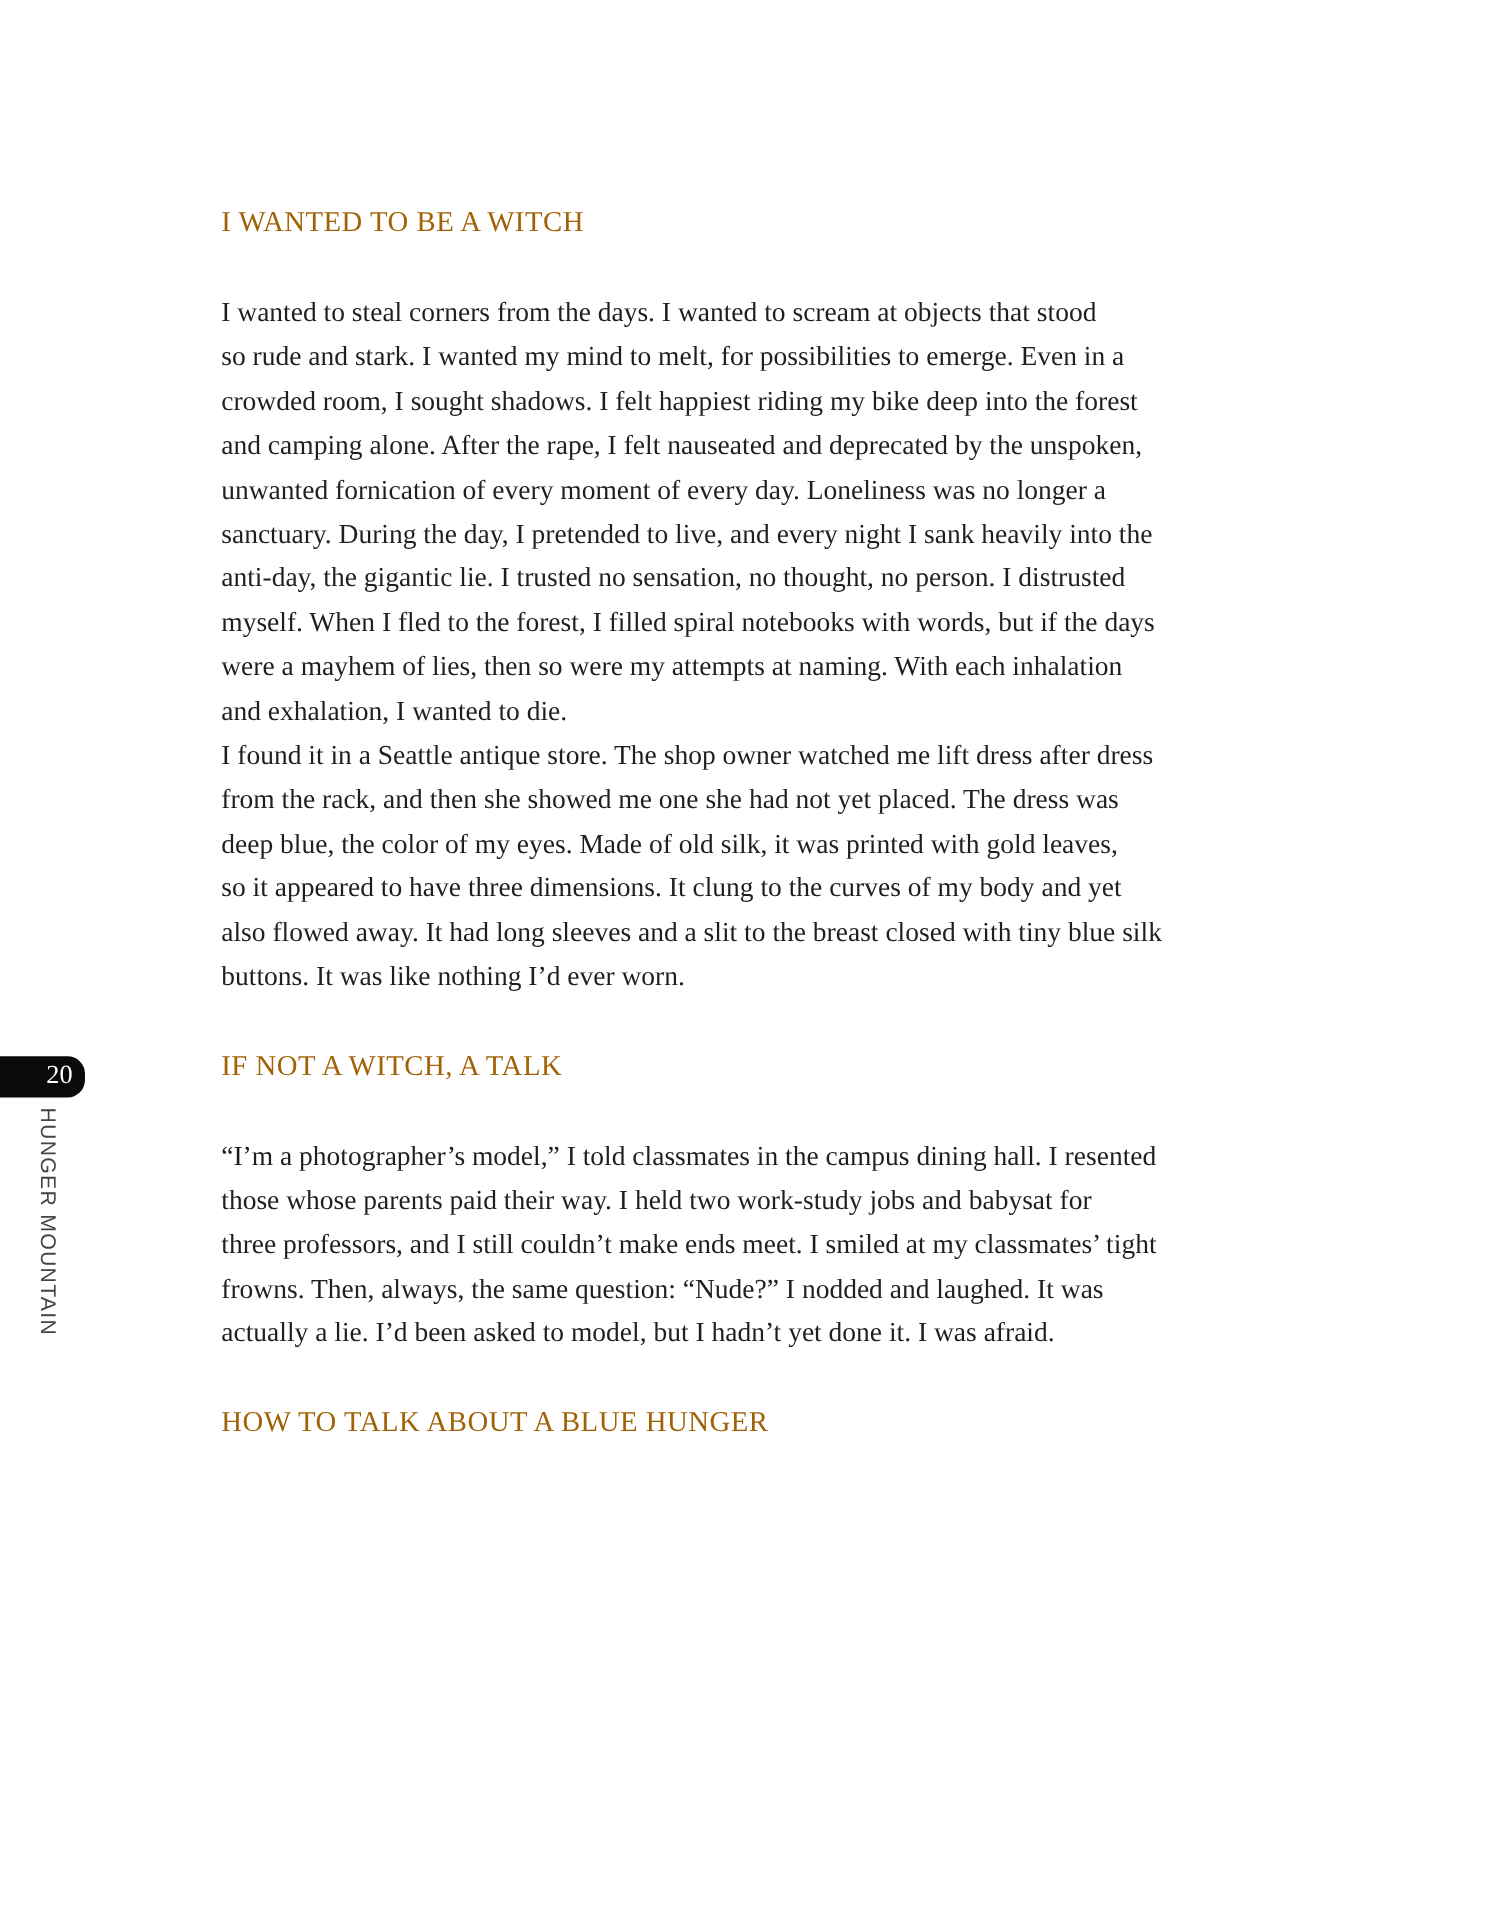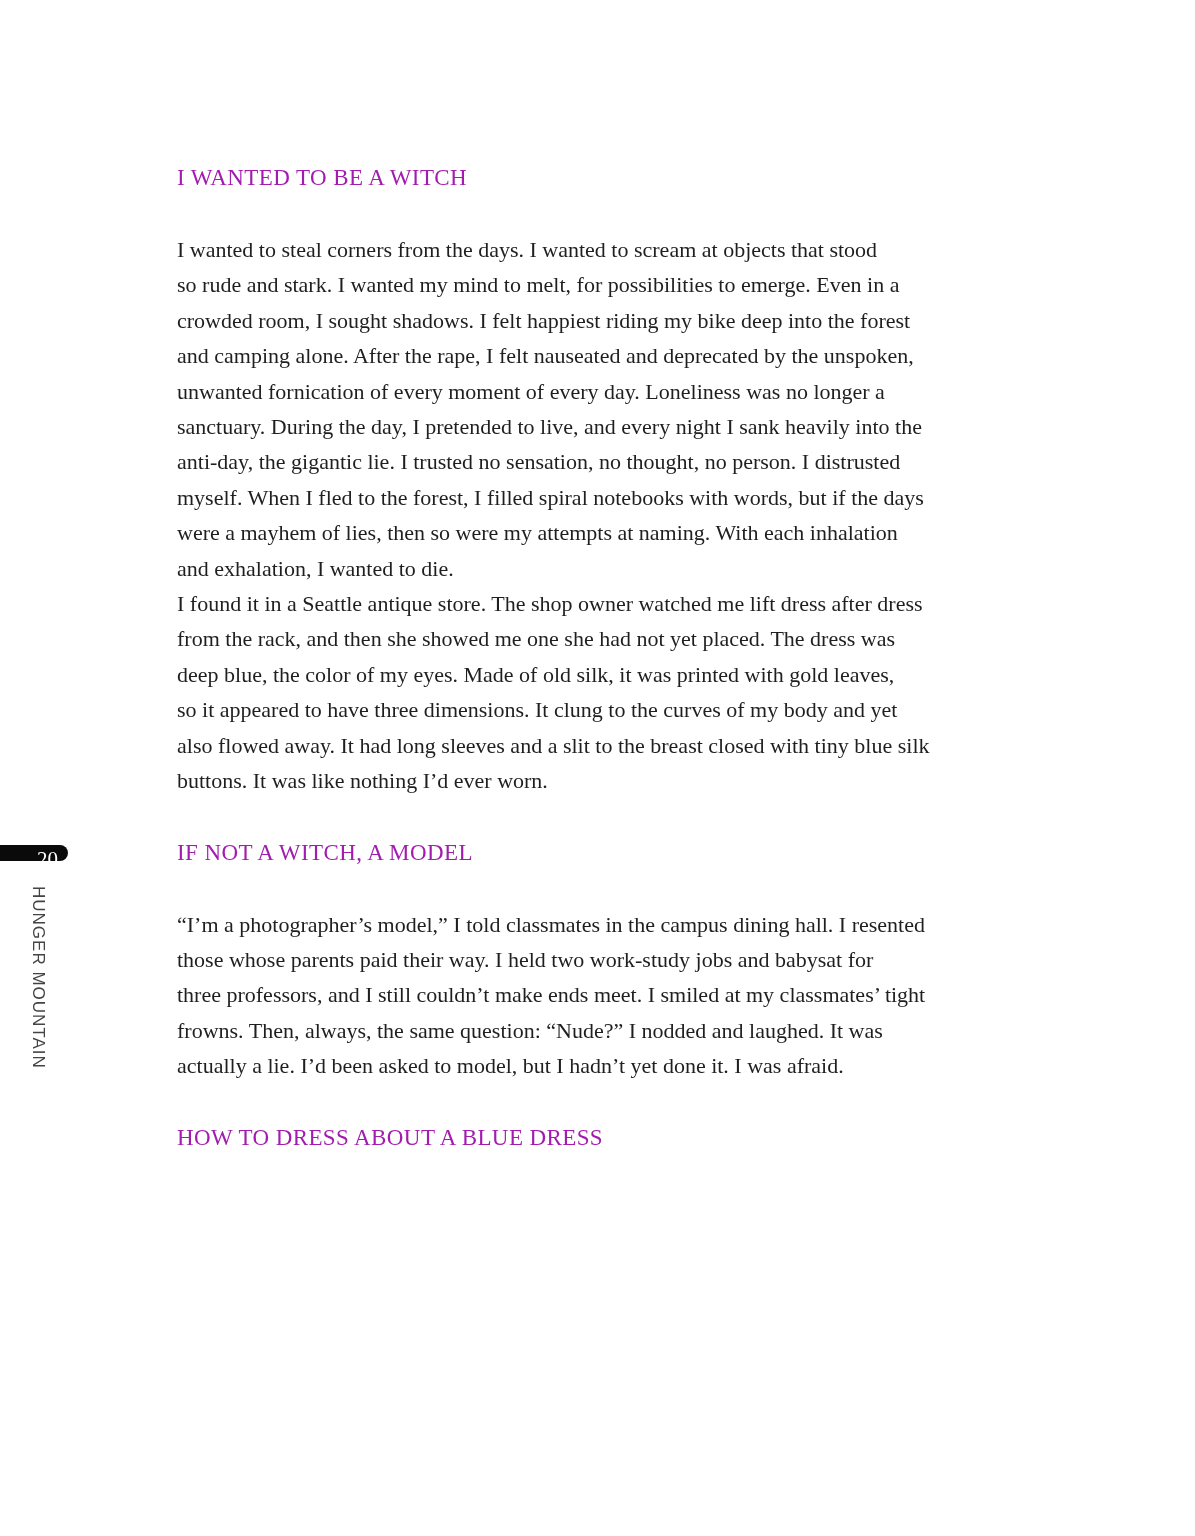--- a/index.html
+++ b/index.html
@@ -18,21 +18,21 @@
     position: absolute;
     inset: 0;
     background: #ffffff;
   }
   
   .edge-tab {
     position: absolute;
     left: 0;
     top: 845px;
     width: 68px;
-    height: 16px;
+    height: 33px;
     background: #0a0a0a;
     border-radius: 0 14px 14px 0;
     box-sizing: border-box;
     text-align: right;
     padding-right: 10px;
   }
   .edge-tab .page-num {
     color: #ffffff;
     font-family: "Liberation Serif", serif;
     font-size: 21px;
@@ -58,21 +58,21 @@
     top: 160px;
     width: 900px;
     color: #1f1f1f;
   }
   .content h2 {
     font-size: 23px;
     font-weight: 400;
     line-height: 36px;
     letter-spacing: 0.4px;
     margin: 36px 0;
-    color: #a21caf;
+    color: #a16207;
   }
   .content section:first-child h2 {
     margin-top: 0;
   }
   .content p {
     font-size: 22px;
     line-height: 35.4px;
     margin: 0;
     white-space: pre-line; 
     font-family: Liberation Serif, serif;
@@ -108,26 +108,26 @@
     <section>
       <p>I found it in a Seattle antique store. The shop owner watched me lift dress after dress
 from the rack, and then she showed me one she had not yet placed. The dress was
 deep blue, the color of my eyes. Made of old silk, it was printed with gold leaves,
 so it appeared to have three dimensions. It clung to the curves of my body and yet
 also flowed away. It had long sleeves and a slit to the breast closed with tiny blue silk
 buttons. It was like nothing I’d ever worn.</p>
     </section>
 
     <section>
-      <h2>IF NOT A WITCH, A MODEL</h2>
+      <h2>IF NOT A WITCH, A TALK</h2>
       <p>“I’m a photographer’s model,” I told classmates in the campus dining hall. I resented
 those whose parents paid their way. I held two work-study jobs and babysat for
 three professors, and I still couldn’t make ends meet. I smiled at my classmates’ tight
 frowns. Then, always, the same question: “Nude?” I nodded and laughed. It was
 actually a lie. I’d been asked to model, but I hadn’t yet done it. I was afraid.</p>
     </section>
 
     <section>
-      <h2>HOW TO DRESS ABOUT A BLUE DRESS</h2>
+      <h2>HOW TO TALK ABOUT A BLUE HUNGER</h2>
     </section>
 
   </main>
 </div>
 
 </body></html>

